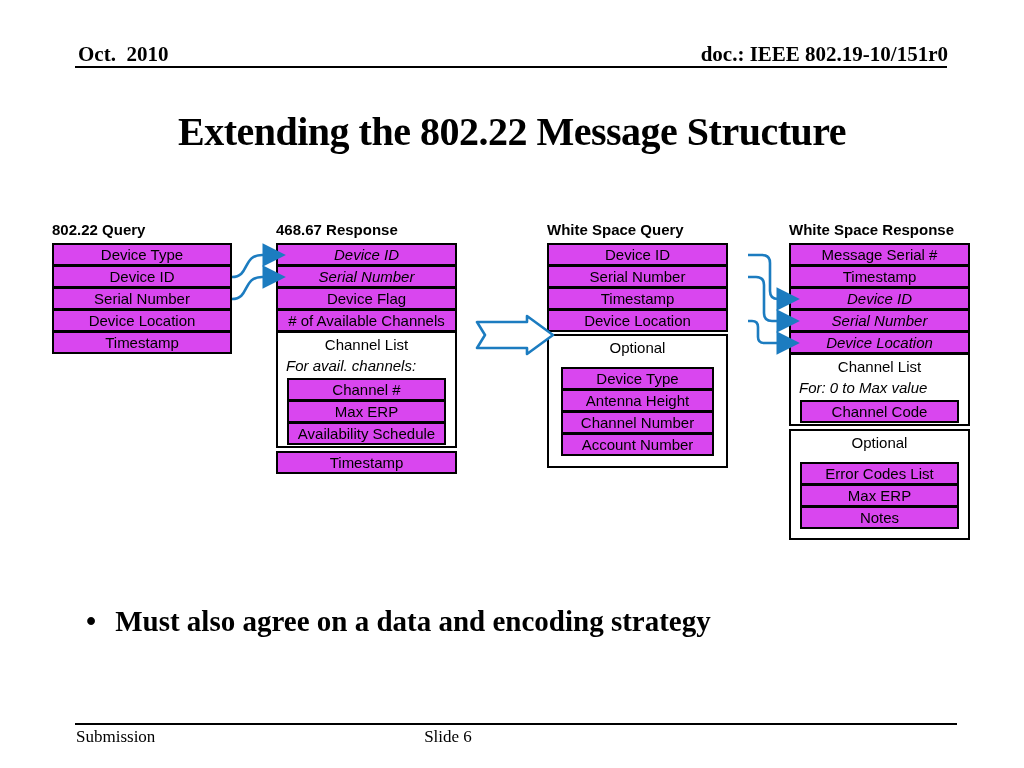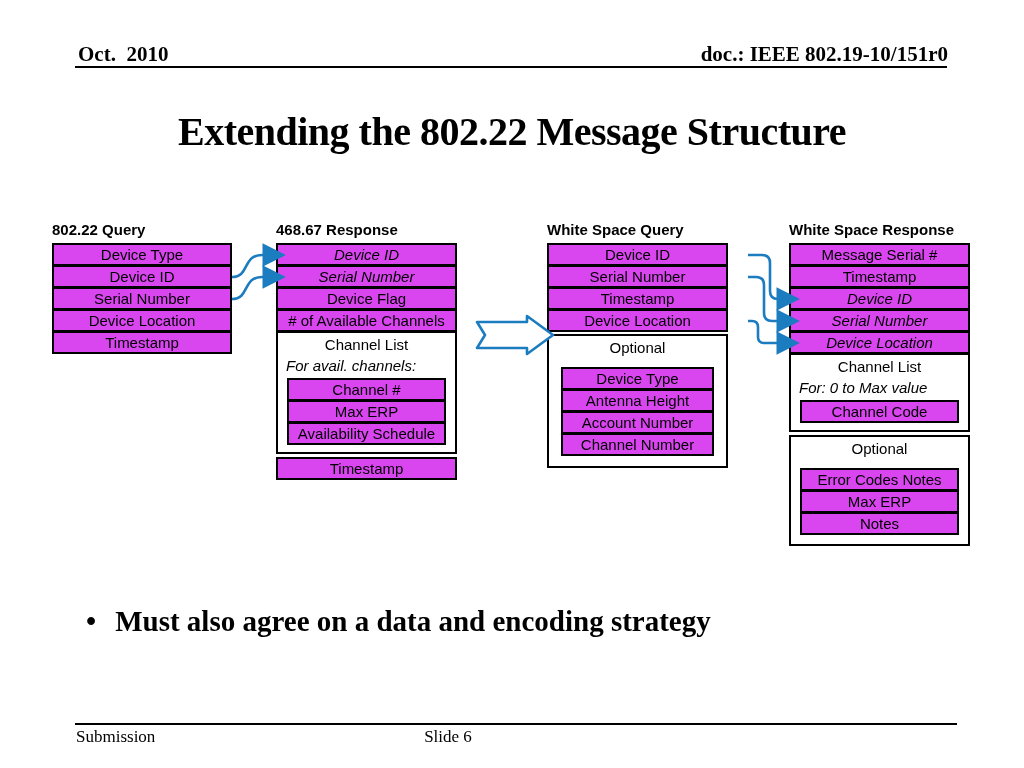--- a/index.html
+++ b/index.html
@@ -29,21 +29,21 @@
        height:23px;line-height:19px;margin-top:-1px;white-space:nowrap;overflow:visible;}
   .box:first-of-type{margin-top:0;}
   .italic{font-style:italic;}
   .bigbox{box-sizing:border-box;border:2px solid #000;background:#fff;margin-top:-1px;}
   .biglabel{text-align:center;padding-top:3px;height:20px;line-height:18px;}
   .bignote{font-style:italic;text-align:left;padding:2px 0 2px 8px;height:18px;line-height:16px;white-space:nowrap;}
   .nest{margin:0 9px;}
   .nest .box{margin-top:-1px;}
   .nest .box:first-child{margin-top:0;}
   .nest12{margin:0 12px;}
-  .pad-b7{padding-bottom:7px;}
+  .pad-b7{padding-bottom:1px;}
   .pad-b9{padding-bottom:9px;}
   .pad-b10{padding-bottom:10px;}
   .mb8{margin-bottom:8px;}
   .gap4{height:4px;}
   .gap3{height:3px;}
 
   #c1{left:52px;width:180px;}
   #c2{left:276px;width:181px;}
   #c3{left:547px;width:181px;}
   #c4{left:789px;width:181px;}
@@ -94,22 +94,22 @@
     <div class="box">Device ID</div>
     <div class="box">Serial Number</div>
     <div class="box">Timestamp</div>
     <div class="box">Device Location</div>
     <div class="gap3"></div>
     <div class="bigbox pad-b10">
       <div class="biglabel mb8">Optional</div>
       <div class="nest nest12">
         <div class="box">Device Type</div>
         <div class="box">Antenna Height</div>
+        <div class="box">Channel Number</div>
         <div class="box">Account Number</div>
-        <div class="box">Channel Number</div>
       </div>
     </div>
   </div>
 
   <div class="dcol" id="c4">
     <div class="colhead">White Space Response</div>
     <div class="box">Message Serial #</div>
     <div class="box">Timestamp</div>
     <div class="box italic">Device ID</div>
     <div class="box italic">Serial Number</div>
@@ -118,21 +118,21 @@
       <div class="biglabel">Channel List</div>
       <div class="bignote">For: 0 to Max value</div>
       <div class="nest">
         <div class="box">Channel Code</div>
       </div>
     </div>
     <div class="gap4"></div>
     <div class="bigbox pad-b9">
       <div class="biglabel mb8">Optional</div>
       <div class="nest">
-        <div class="box">Error Codes Notes</div>
+        <div class="box">Error Codes List</div>
         <div class="box">Max ERP</div>
         <div class="box">Notes</div>
       </div>
     </div>
   </div>
 
   <svg class="overlay" viewBox="0 0 1024 768" xmlns="http://www.w3.org/2000/svg">
     <defs>
       <marker id="arr" viewBox="0 0 10 10" refX="1.5" refY="5" markerWidth="9" markerHeight="9" orient="auto">
         <path d="M0,0 L10,5 L0,10 z" fill="#1c7cc0"></path>

